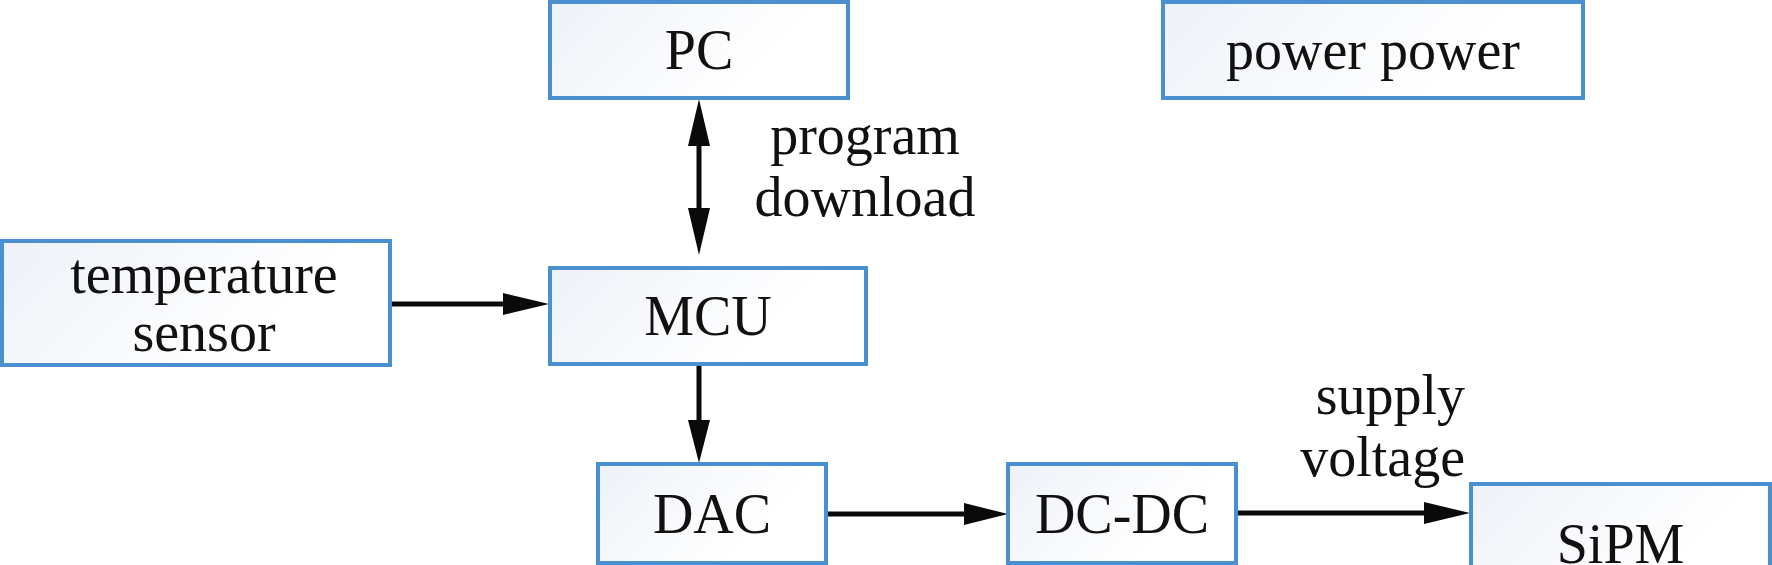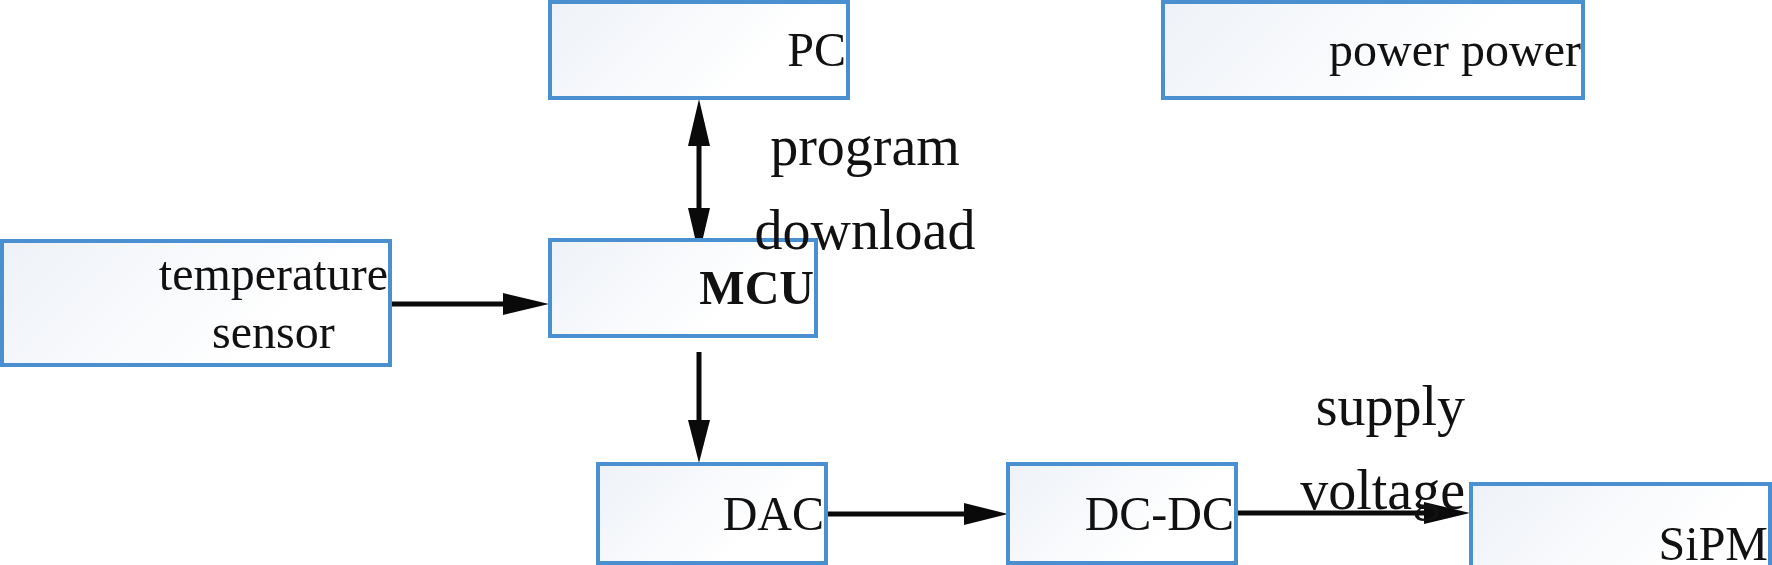--- a/index.html
+++ b/index.html
@@ -1,22 +1,22 @@
 <!DOCTYPE html>
 <html><head>
   <meta charset="utf-8">
   <style>
     html, body { margin: 0; padding: 0; background: #ffffff; }
     body { width: 1772px; height: 565px; position: relative; overflow: hidden;
            font-family: "Liberation Serif", "DejaVu Serif", serif; color: #111; }
     .box { position: absolute; box-sizing: border-box; border: 4px solid #4a8fd0;
            background: linear-gradient(135deg, #eef2f8 0%, #ffffff 70%);
-           display: flex; align-items: center; justify-content: flex-end;
-           text-align: center; font-size: 48px; line-height: 56px; }
-    .label { position: absolute; font-size: 56px; line-height: 84px; text-align: center; white-space: pre-line; }
+           display: flex; align-items: center; justify-content: center;
+           text-align: center; font-size: 56px; line-height: 56px; }
+    .label { position: absolute; font-size: 56px; line-height: 62px; text-align: center; white-space: pre-line; }
     svg.arrows { position: absolute; left: 0; top: 0; }
   </style>
 </head>
 <body>
 
 <svg class="arrows" width="1772" height="565">
   <defs>
     <marker id="ah" markerWidth="10" markerHeight="8" refX="10" refY="4" orient="auto" markerUnits="userSpaceOnUse" viewBox="0 0 10 8">
       <path d="M0,0 L10,4 L0,8 Z" fill="#0a0a0a"></path>
     </marker>
@@ -55,21 +55,21 @@
 
 <div class="box" style="left:1161px;top:0px;width:424px;height:100px;">
   <span>power power</span>
 </div>
 
 <div class="box" style="left:0px;top:239px;width:392px;height:128px;">
   <span style="white-space:pre-line;line-height:58px;margin-left:16px;">temperature
 sensor</span>
 </div>
 
-<div class="box" style="left:548px;top:238px;width:270px;height:100px;font-weight:bold;">
+<div class="box" style="left:548px;top:266px;width:320px;height:100px;">
   <span>MCU</span>
 </div>
 
 <div class="box" style="left:596px;top:462px;width:232px;height:103px;">
   <span>DAC</span>
 </div>
 
 <div class="box" style="left:1006px;top:462px;width:232px;height:103px;">
   <span>DC-DC</span>
 </div>

